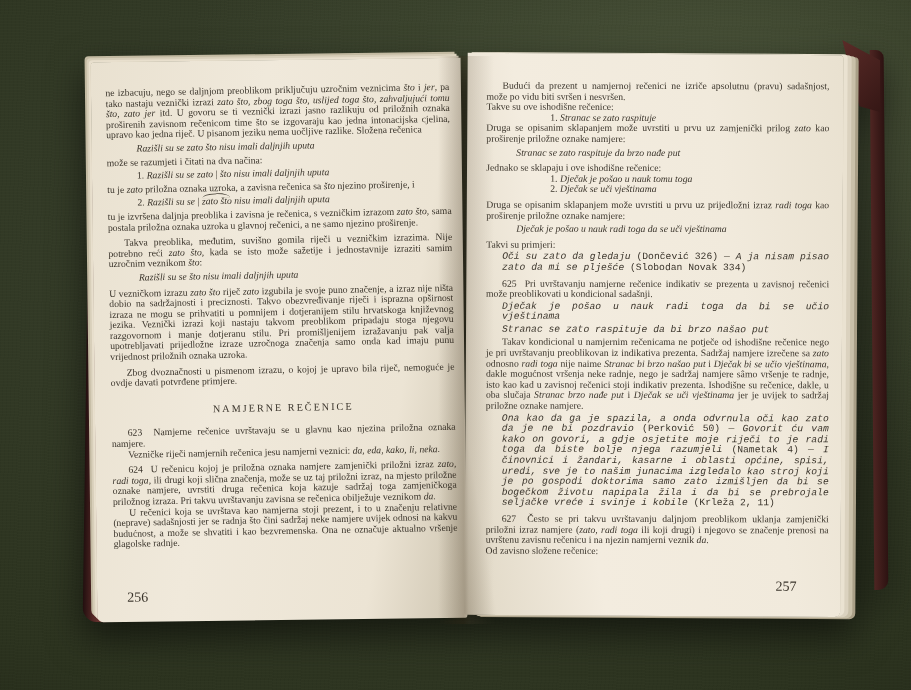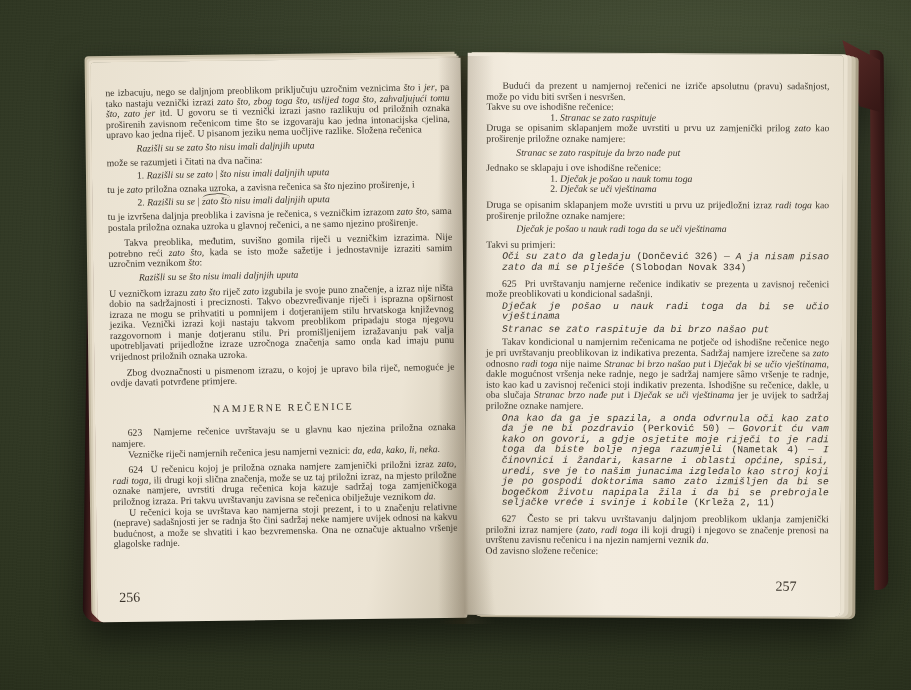--- a/index.html
+++ b/index.html
@@ -76,21 +76,21 @@
     text-align:center;text-indent:0;margin:17px 0 12px;
     font-size:10.2px;letter-spacing:2px;color:#3b352c;
   }
   .it{font-style:italic;}
   .tie{position:relative;}
   .tie::before{
     content:"";position:absolute;left:1px;right:1px;top:-2.5px;height:4px;
     border-top:1.1px solid #4a443a;border-radius:50% 50% 0 0/100% 100% 0 0;
   }
   .pn{position:absolute;font-size:14px;color:#3a342b;}
-  .pn-left{left:22px;bottom:16px;}
+  .pn-left{left:30px;bottom:16px;}
   .pn-right{right:44px;bottom:22px;}
 </style>
 </head>
 <body>
 
 <div class="scene">
   <div class="fabric"></div>
 
   <div class="book">
     <div class="cover-left"></div>

